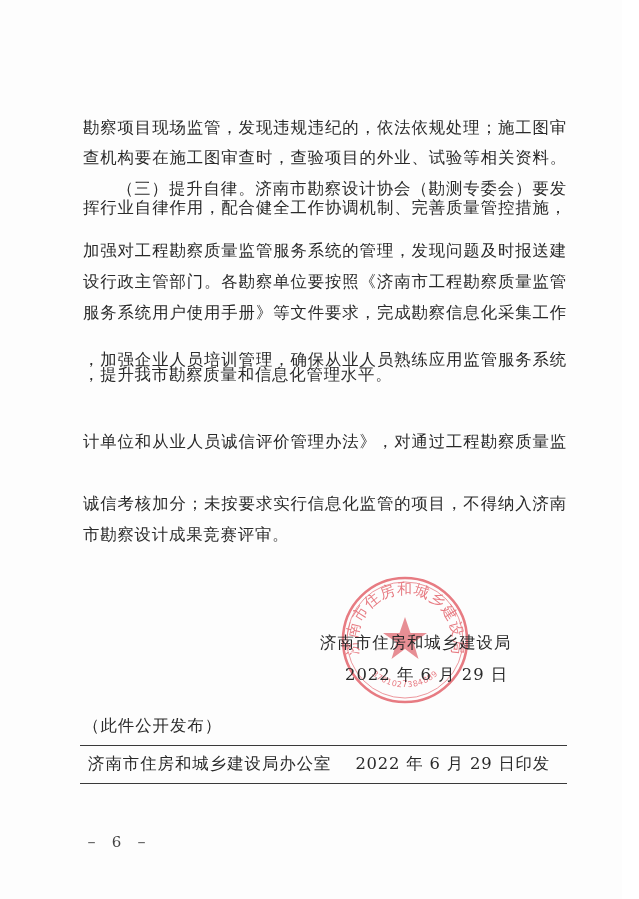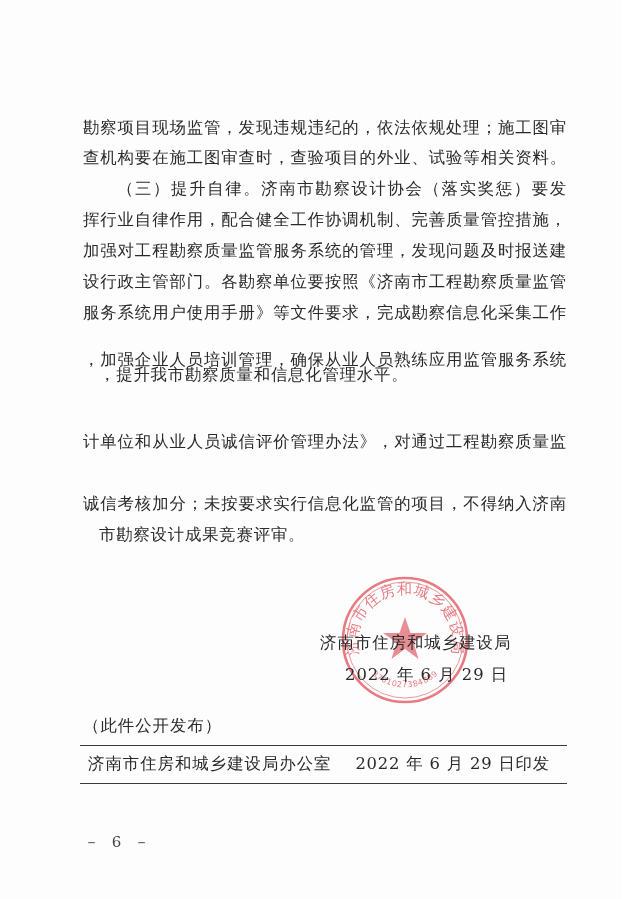--- a/index.html
+++ b/index.html
@@ -1,39 +1,39 @@
 <!DOCTYPE html>
 <html><head>
 <meta charset="utf-8">
 <style>
   html, body { margin: 0; padding: 0; background: #ffffff; }
   body { width: 639px; height: 899px; position: relative; overflow: hidden;
          font-family: "DejaVu Serif", "Liberation Serif", serif; color: #2a2a2a; }
   .page { position: absolute; left: 0; top: 0; width: 622px; height: 899px; background: #fdfdfd; }
   .line { position: absolute; left: 83px; width: 484px; font-size: 16.4px; line-height: 20px;
           white-space: nowrap; letter-spacing: 0.8px; text-align: justify; text-align-last: justify; }
-  .line.short { text-align-last: left; text-align: left; margin-left: 16px; }
+  .line.short { text-align-last: left; text-align: left; }
   .line.indent { left: 117px; width: 450px; }
   .sig { position: absolute; font-size: 16.4px; line-height: 20px; white-space: nowrap; letter-spacing: 1px; z-index: 3; }
   .stamp { position: absolute; left: 340px; top: 575px; width: 130px; height: 130px; z-index: 2; opacity: 0.75; }
   .hr { position: absolute; left: 80px; width: 487px; height: 0; border-top: 1.6px solid #3a3a3a; }
   .footer-left { position: absolute; left: 88px; top: 754px; font-size: 16.4px; line-height: 20px; letter-spacing: 1px; white-space: nowrap; text-align: right; }
   .footer-right { position: absolute; right: 72px; top: 754px; font-size: 16.4px; line-height: 20px; letter-spacing: 0.8px; white-space: nowrap; }
   .public { position: absolute; left: 83px; top: 716px; font-size: 16.4px; line-height: 20px; letter-spacing: 1px; white-space: nowrap; }
   .pageno { position: absolute; left: 84px; top: 832px; font-size: 15px; line-height: 20px; letter-spacing: 4px; white-space: nowrap; color: #444; }
 </style>
 </head>
 <body>
 
 <div class="page">
 
   <div class="line" style="top:118px">勘察项目现场监管，发现违规违纪的，依法依规处理；施工图审</div>
   <div class="line" style="top:148px">查机构要在施工图审查时，查验项目的外业、试验等相关资料。</div>
-  <div class="line indent" style="top:179px">（三）提升自律。济南市勘察设计协会（落实奖惩）要发</div>
-  <div class="line" style="top:210px">挥行业自律作用，配合健全工作协调机制、完善质量管控措施，</div>
+  <div class="line indent" style="top:179px">（三）提升自律。济南市勘察设计协会（勘测专委会）要发</div>
+  <div class="line" style="top:198px">挥行业自律作用，配合健全工作协调机制、完善质量管控措施，</div>
   <div class="line" style="top:241px">加强对工程勘察质量监管服务系统的管理，发现问题及时报送建</div>
   <div class="line" style="top:272px">设行政主管部门。各勘察单位要按照《济南市工程勘察质量监管</div>
   <div class="line" style="top:303px">服务系统用户使用手册》等文件要求，完成勘察信息化采集工作</div>
   <div class="line" style="top:350px">，加强企业人员培训管理，确保从业人员熟练应用监管服务系统</div>
   <div class="line short" style="top:365px">，提升我市勘察质量和信息化管理水平。</div>
   <div class="line" style="top:432px">计单位和从业人员诚信评价管理办法》，对通过工程勘察质量监</div>
   <div class="line" style="top:494px">诚信考核加分；未按要求实行信息化监管的项目，不得纳入济南</div>
   <div class="line short" style="top:525px">市勘察设计成果竞赛评审。</div>
 
   <svg class="stamp" viewBox="0 0 130 130">

